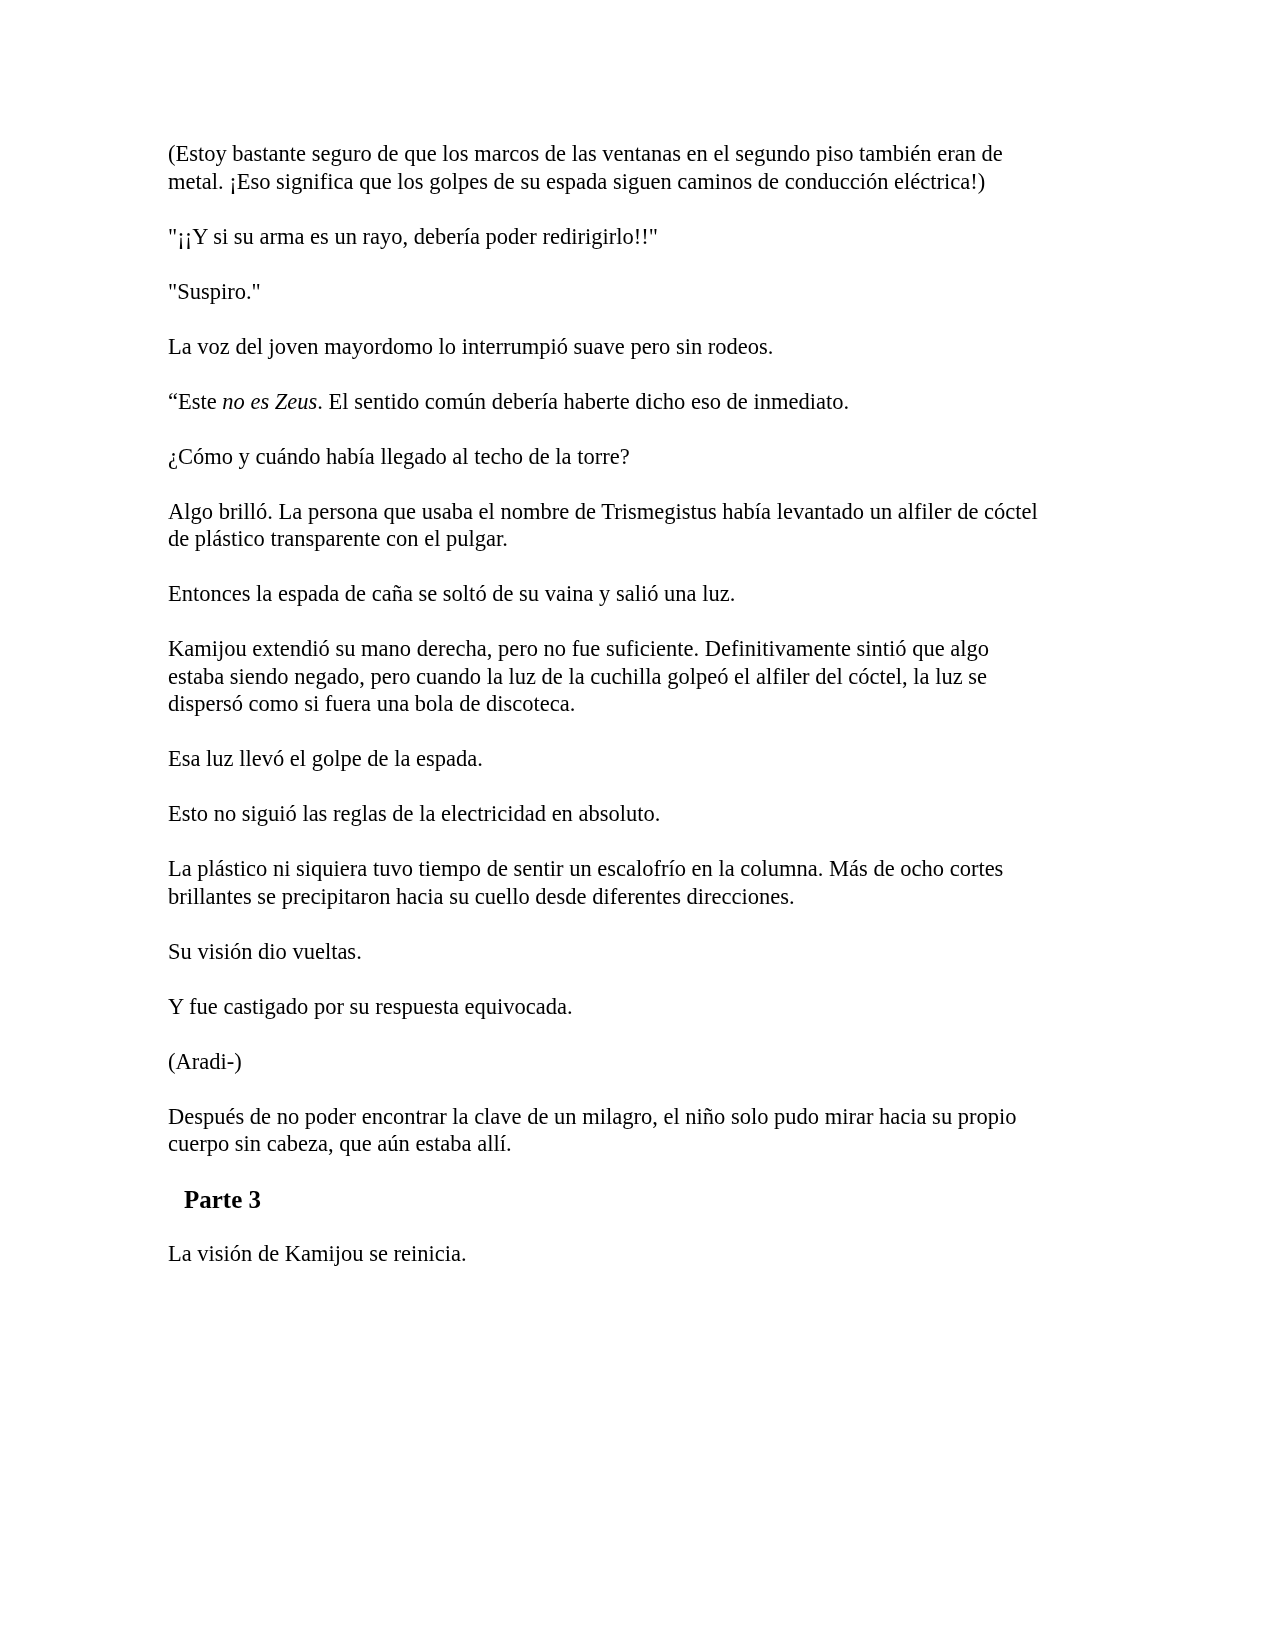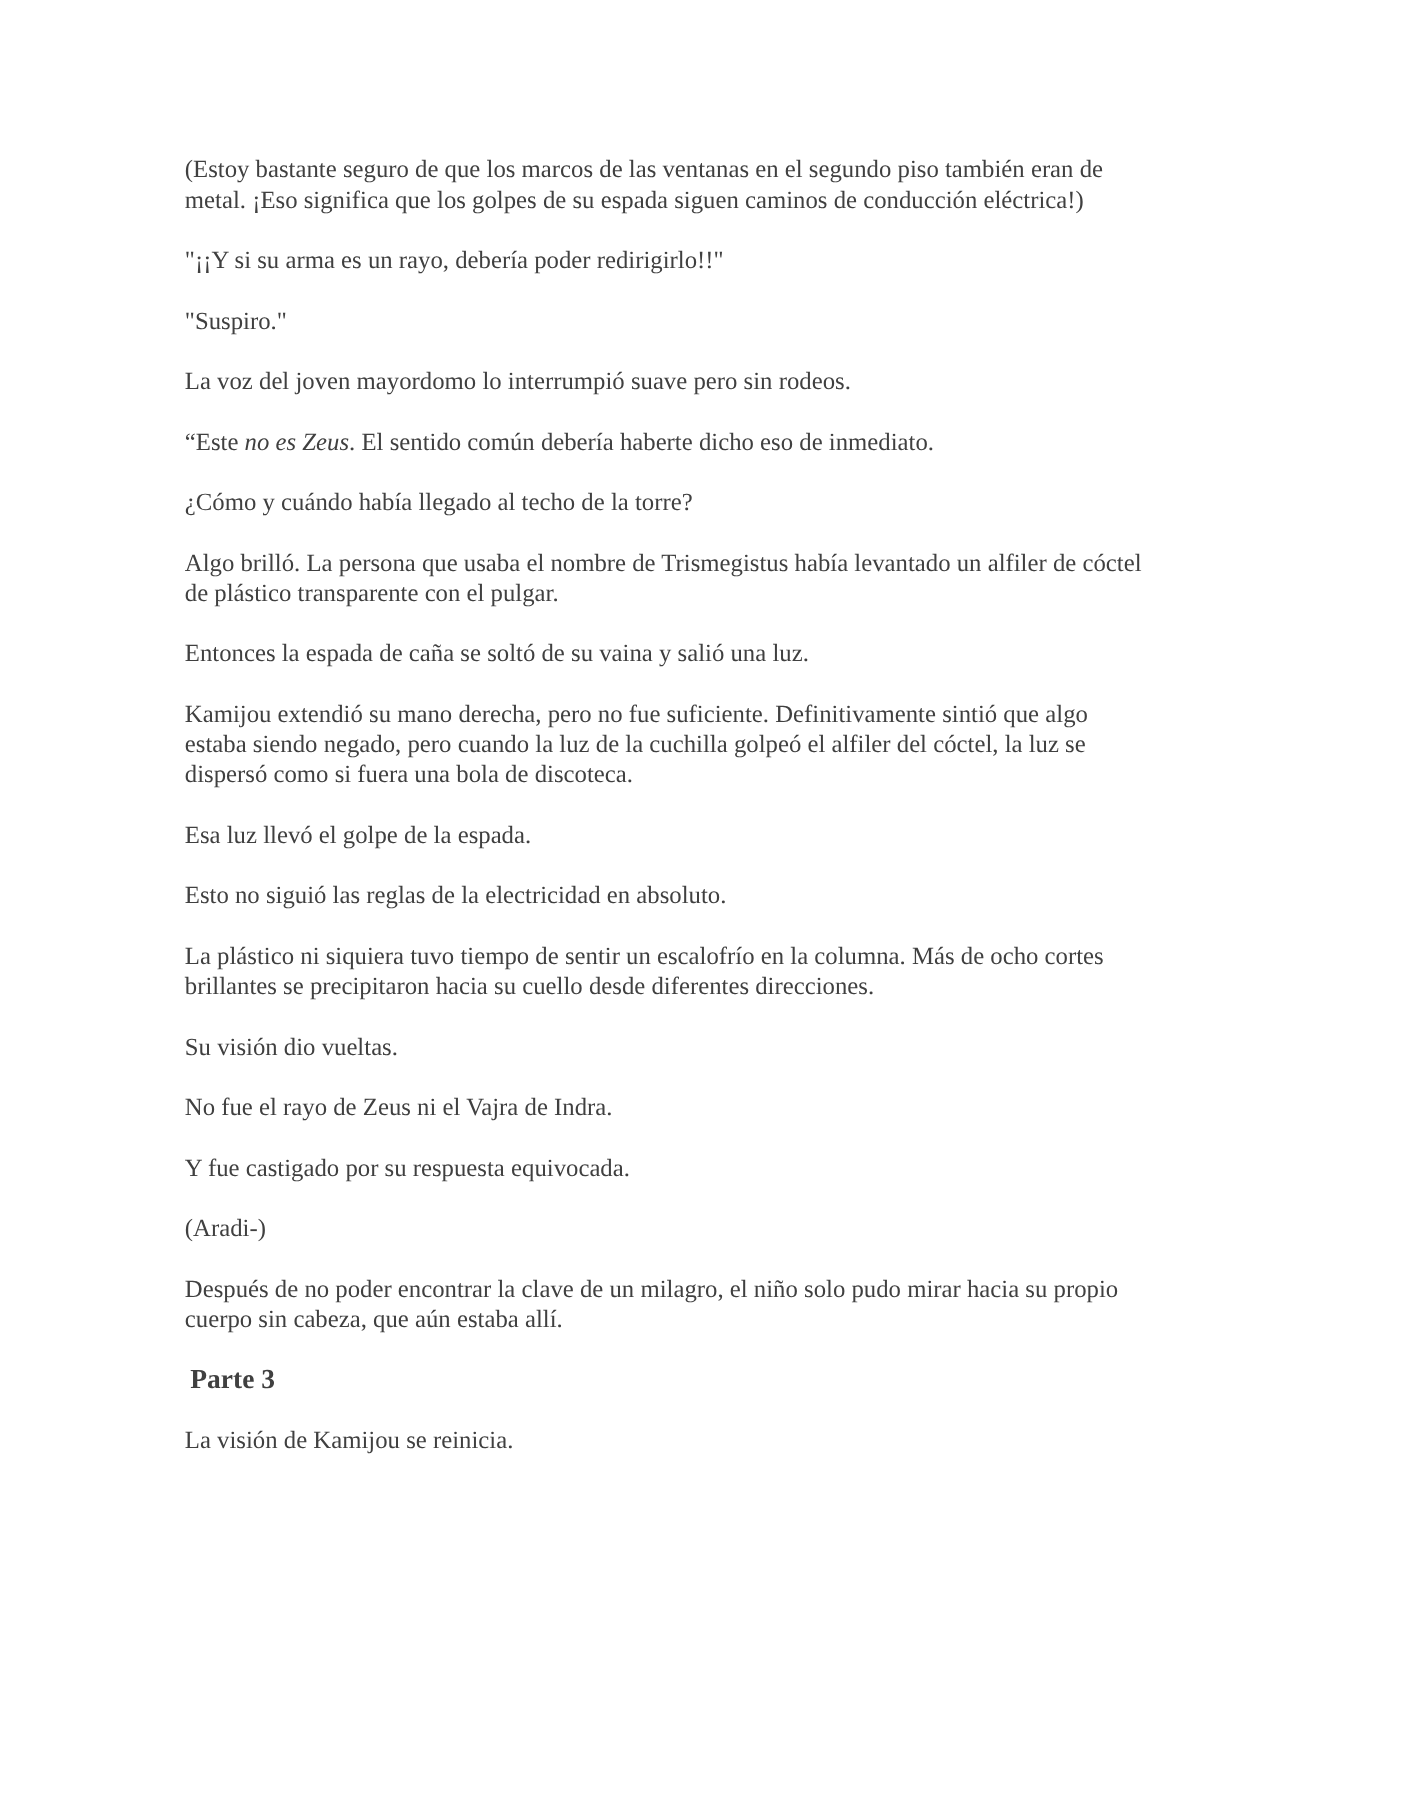--- a/index.html
+++ b/index.html
@@ -5,25 +5,25 @@
     html, body { margin: 0; padding: 0; background: #ffffff; }
     body { width: 1275px; height: 1650px; position: relative; overflow: hidden; }
     .page {
       position: absolute;
       left: 168px;
       top: 140px;
       width: 880px;
       font-family: "Liberation Serif", "DejaVu Serif", serif;
       font-size: 22.5px;
       line-height: 27.5px;
-      color: #404040;
+      color: #000000;
     }
     .page p { margin: 0 0 27.5px 0; }
     .page h2 {
-      margin: 0 0 25px 5px;
+      margin: 0 0 25px 16px;
       font-size: 25px;
       line-height: 30px;
       font-weight: bold;
     }
     em { font-style: italic; margin-top: 38px; }
   </style>
 </head>
 <body>
 
 <div class="page">
@@ -33,19 +33,18 @@
   <p>La voz del joven mayordomo lo interrumpió suave pero sin rodeos.</p>
   <p><span>“Este </span><em>no es Zeus</em><span>. El sentido común debería haberte dicho eso de inmediato.</span></p>
   <p>¿Cómo y cuándo había llegado al techo de la torre?</p>
   <p>Algo brilló. La persona que usaba el nombre de Trismegistus había levantado un alfiler de cóctel de plástico transparente con el pulgar.</p>
   <p>Entonces la espada de caña se soltó de su vaina y salió una luz.</p>
   <p>Kamijou extendió su mano derecha, pero no fue suficiente. Definitivamente sintió que algo estaba siendo negado, pero cuando la luz de la cuchilla golpeó el alfiler del cóctel, la luz se dispersó como si fuera una bola de discoteca.</p>
   <p>Esa luz llevó el golpe de la espada.</p>
   <p>Esto no siguió las reglas de la electricidad en absoluto.</p>
   <p>La plástico ni siquiera tuvo tiempo de sentir un escalofrío en la columna. Más de ocho cortes brillantes se precipitaron hacia su cuello desde diferentes direcciones.</p>
   <p>Su visión dio vueltas.</p>
-  <p>No fue el rayo de Zeus ni el Vajra de Indra.</p>
   <p>Y fue castigado por su respuesta equivocada.</p>
   <p>(Aradi-)</p>
   <p>Después de no poder encontrar la clave de un milagro, el niño solo pudo mirar hacia su propio cuerpo sin cabeza, que aún estaba allí.</p>
   <h2>Parte 3</h2>
   <p>La visión de Kamijou se reinicia.</p>
 </div>
 
 </body></html>

